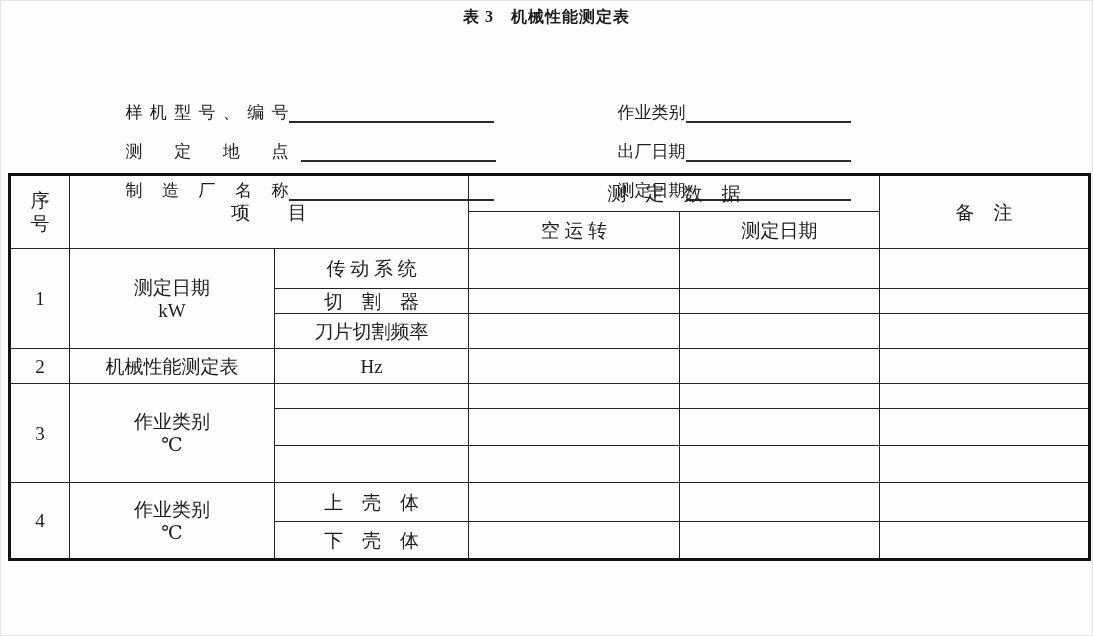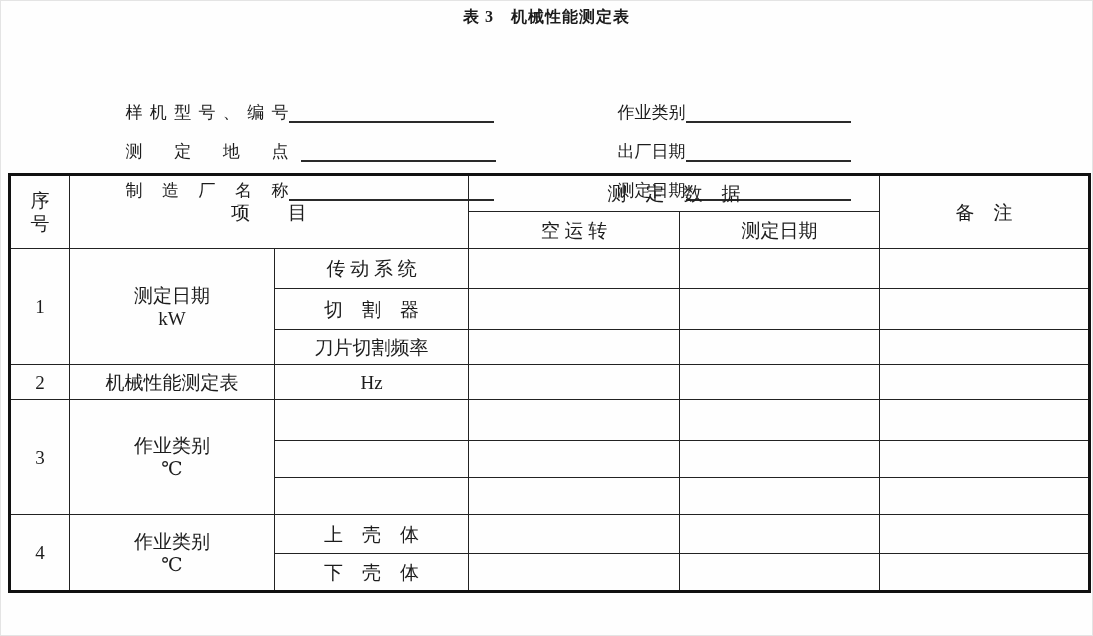--- a/index.html
+++ b/index.html
@@ -32,21 +32,21 @@
   table {
     border-collapse:collapse; table-layout:fixed; width:1080px;
     font-size:19px;
   }
   td {
     border:1px solid #222; text-align:center; vertical-align:middle;
     padding:0; white-space:pre-line; line-height:23px; overflow:hidden;
   }
   table { border:3px solid #111; }
   .h35{height:35px}.h37{height:37px}.h38{height:38px}
-  .h39{height:39px}.h40{height:40px}.h41{height:41px}
+  .h39{height:39px}.h40{height:40px}.h41{height:25px}
   
   .footer-field { position:absolute; top:599px; height:32px; line-height:32px;
     font-size:21px; white-space:pre; }
   .footer-field.left  { left:78px; }
   .footer-field.right { left:638px; }
 </style>
 </head>
 <body>
 
 <div class="page">

